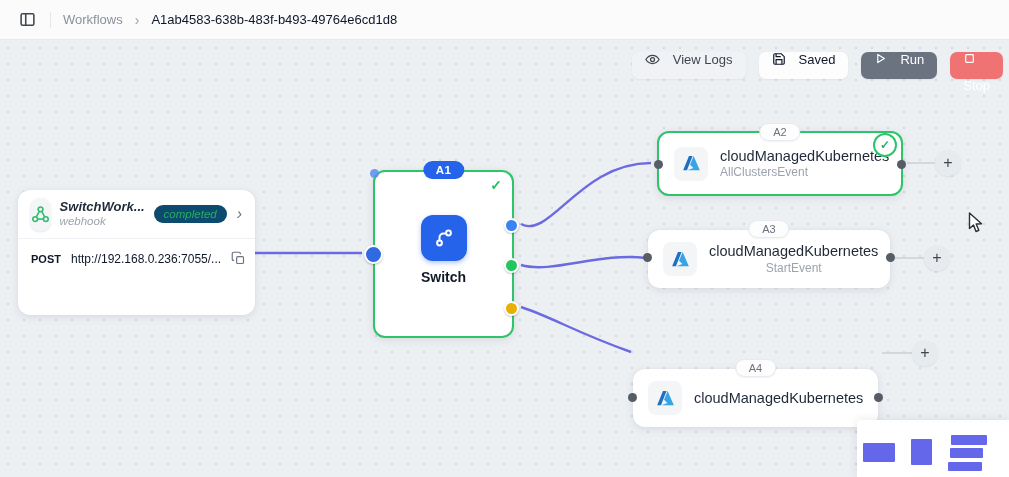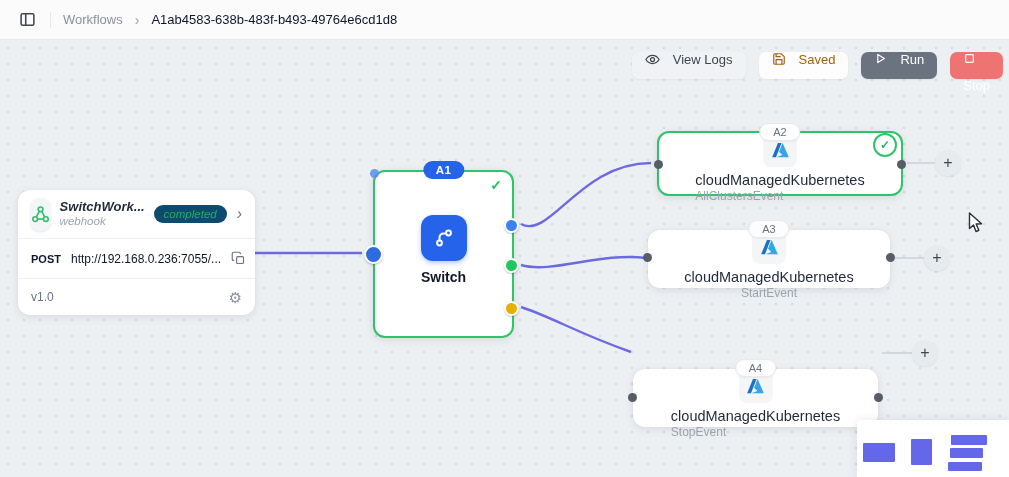--- a/index.html
+++ b/index.html
@@ -26,21 +26,21 @@
 
   
   .toolbar { position:absolute; top:12px; right:6px; display:flex;
     align-items:center; gap:13px; z-index:20; }
   .btn { height:27px; border:none; border-radius:7px; display:inline-flex;
     align-items:flex-start; gap:13px; padding:0 13px; font-size:13px;
     font-family:"Liberation Sans", sans-serif; cursor:pointer;
     box-shadow:0 1px 2px rgba(16,24,40,.06); }
   .btn svg { flex:0 0 auto; }
   .btn-viewlogs { background:#f0f2f5; color:#3f4750; }
-  .btn-saved { background:#fdfdfe; color:#a16207; }
+  .btn-saved { background:#fdfdfe; color:#0f172a; }
   .btn-run { background:#6b7280; color:#fff; }
   .btn-stop { background:#f07373; color:#fff;flex-direction:column; }
 
   
   .card { position:absolute; background:#fff; border-radius:12px;
     box-shadow:0 2px 8px rgba(16,24,40,.10), 0 0 1px rgba(16,24,40,.08); z-index:5; }
 
   
   .webhook { left:18px; top:150px; width:237px; height:125px;
     display:flex; flex-direction:column; }
@@ -92,21 +92,21 @@
 
   .port { position:absolute; border-radius:50%; border:2px solid #fff;
     box-shadow:0 1px 2px rgba(16,24,40,.25); z-index:7; cursor:pointer; }
   .port-in { width:19px; height:19px; background:#2f6ae0; left:-11px; top:73px; }
   .port-out { width:15px; height:15px; left:calc(100% - 8px); }
   .port-blue { background:#3b82f6; top:46px; }
   .port-green { background:#22c55e; top:86px; }
   .port-yellow { background:#e7b008; top:129px; }
 
   
-  .event-node { display:flex; align-items:center; gap:4px; padding:0 15px;flex-direction:column; }
+  .event-node { display:flex; align-items:center; gap:12px; padding:0 15px; }
   .event-a2 { left:657px; top:91px; width:246px; height:65px;
     border:2px solid #2ec56a; }
   .event-a3 { left:648px; top:190px; width:242px; height:58px;text-align:center; }
   .event-a4 { left:633px; top:285px; width:245px; height:58px;margin-top:44px; }
   .node-badge-gray { position:absolute; top:-10px; left:50%;
     transform:translateX(-50%); background:#fdfdfd; color:#6b7280;
     font-size:11px; padding:2px 13px; border-radius:10px;
     border:1px solid #e8eaed; box-shadow:0 1px 2px rgba(16,24,40,.05); z-index:6; }
   .az-icon { width:34px; height:34px; border-radius:8px; background:#f3f5f7;
     display:flex; align-items:center; justify-content:center; flex:0 0 auto; }
@@ -225,24 +225,20 @@
     <div class="wh-row2">
       <span class="wh-method">POST</span>
       <span class="wh-url">http://192.168.0.236:7055/...</span>
       <span class="wh-copy">
         <svg width="15" height="15" viewBox="0 0 24 24" fill="none" stroke="#6b7280" stroke-width="1.9">
           <rect x="9" y="9" width="11" height="11" rx="2"></rect>
             <path d="M5 15H4a2 2 0 0 1-2-2V4a2 2 0 0 1 2-2h9a2 2 0 0 1 2 2v1"></path>
         </svg>
       </span>
     </div>
-    <div class="wh-row3">
-      <span class="wh-version">v1.0</span>
-      <span class="wh-gear">⚙</span>
-    </div>
   </div>
 
   <div class="card switch-node">
     <span class="node-badge-blue">A1</span>
     <span class="corner-dot"></span>
     <span class="switch-check">✓</span>
     <div class="switch-top">
       <span class="switch-icon">
         <svg width="24" height="24" viewBox="0 0 24 24" fill="none" stroke="#fff" stroke-width="2" stroke-linecap="round">
           <circle cx="7.5" cy="17" r="2.4"></circle>
@@ -294,21 +290,20 @@
   <div class="card event-node event-a4">
     <span class="node-badge-gray">A4</span>
     <span class="az-icon">
       <svg width="19" height="19" viewBox="0 0 18 17" fill="none">
         <path fill="#1d70c4" d="M6.6 1.3 1.1 14.9h3.6L10 1.3z"></path>
         <path fill="#37a5e5" d="M11 1.3 7.6 9.7l3.2 3-5.7 2.2h11.8z"></path>
       </svg>
     </span>
     <span class="event-titles">
       <div class="event-title">cloudManagedKubernetes</div>
-      <div class="event-sub">StopEvent</div>
     </span>
     <span class="dot dot-left" style="top:24px"></span>
     <span class="dot dot-right" style="top:24px"></span>
   </div>
 
   <button class="add-btn add-a2">+</button>
   <button class="add-btn add-a3">+</button>
   <button class="add-btn add-a4">+</button>
 
   <div class="minimap">

